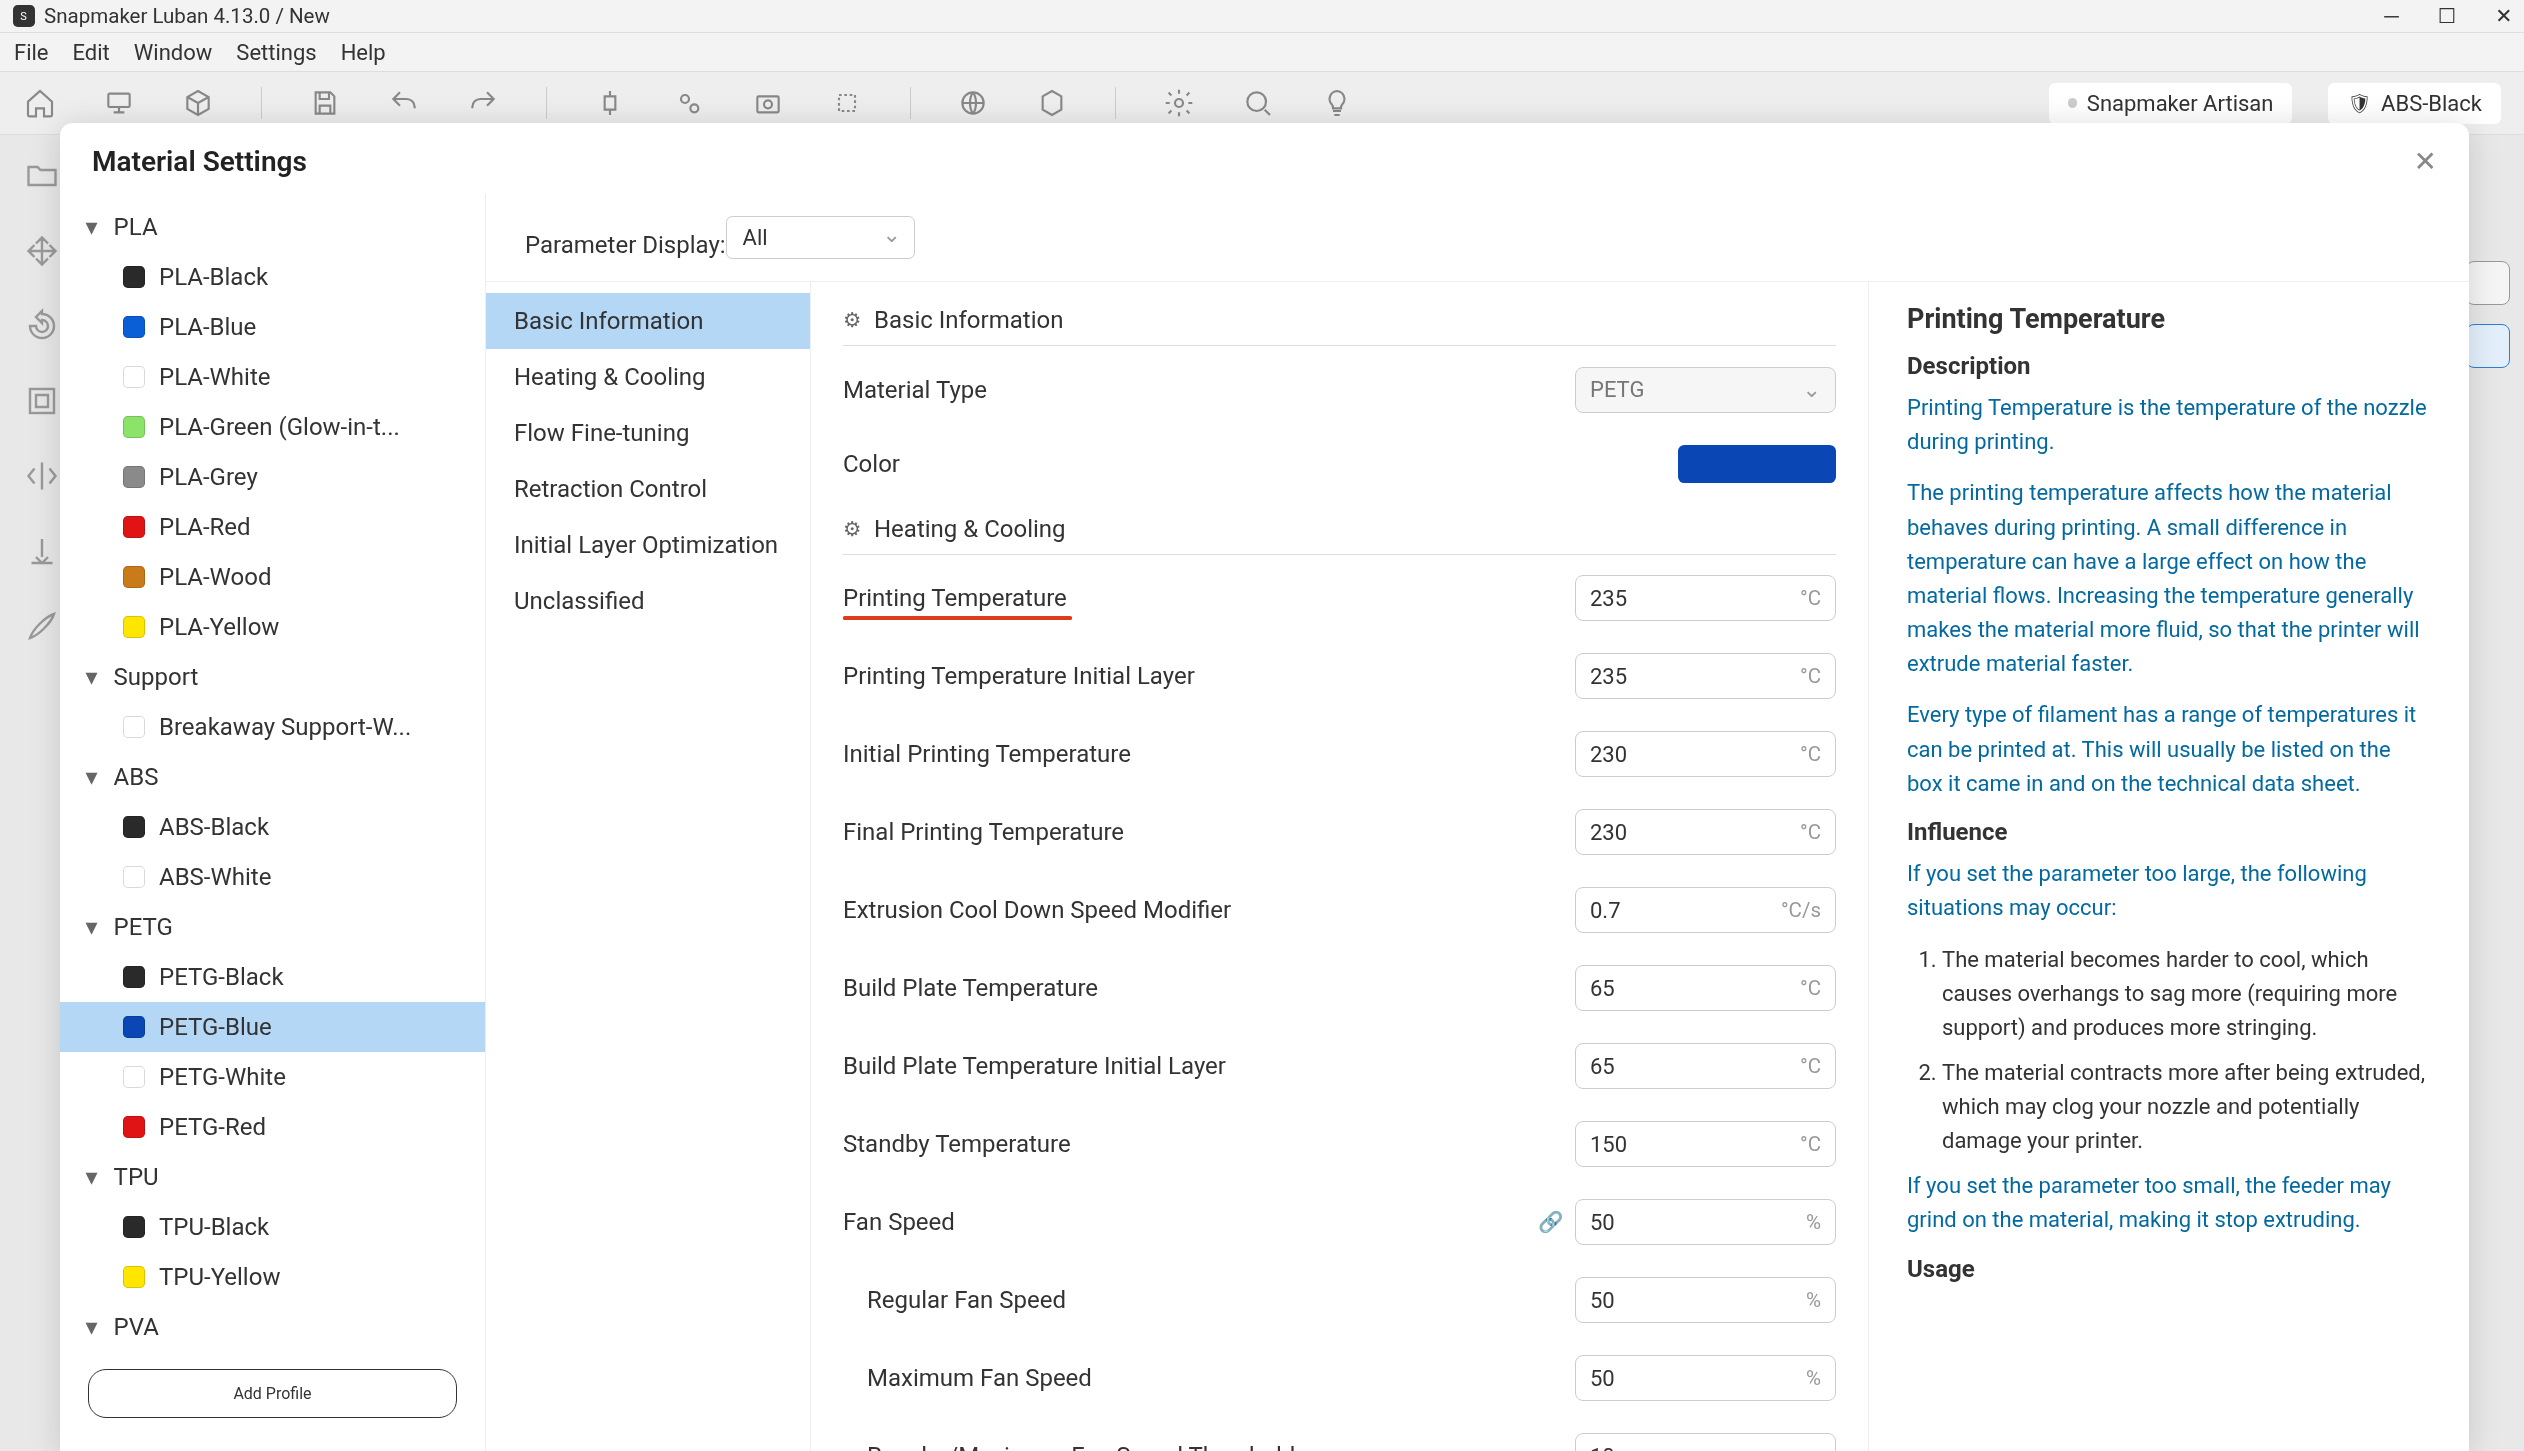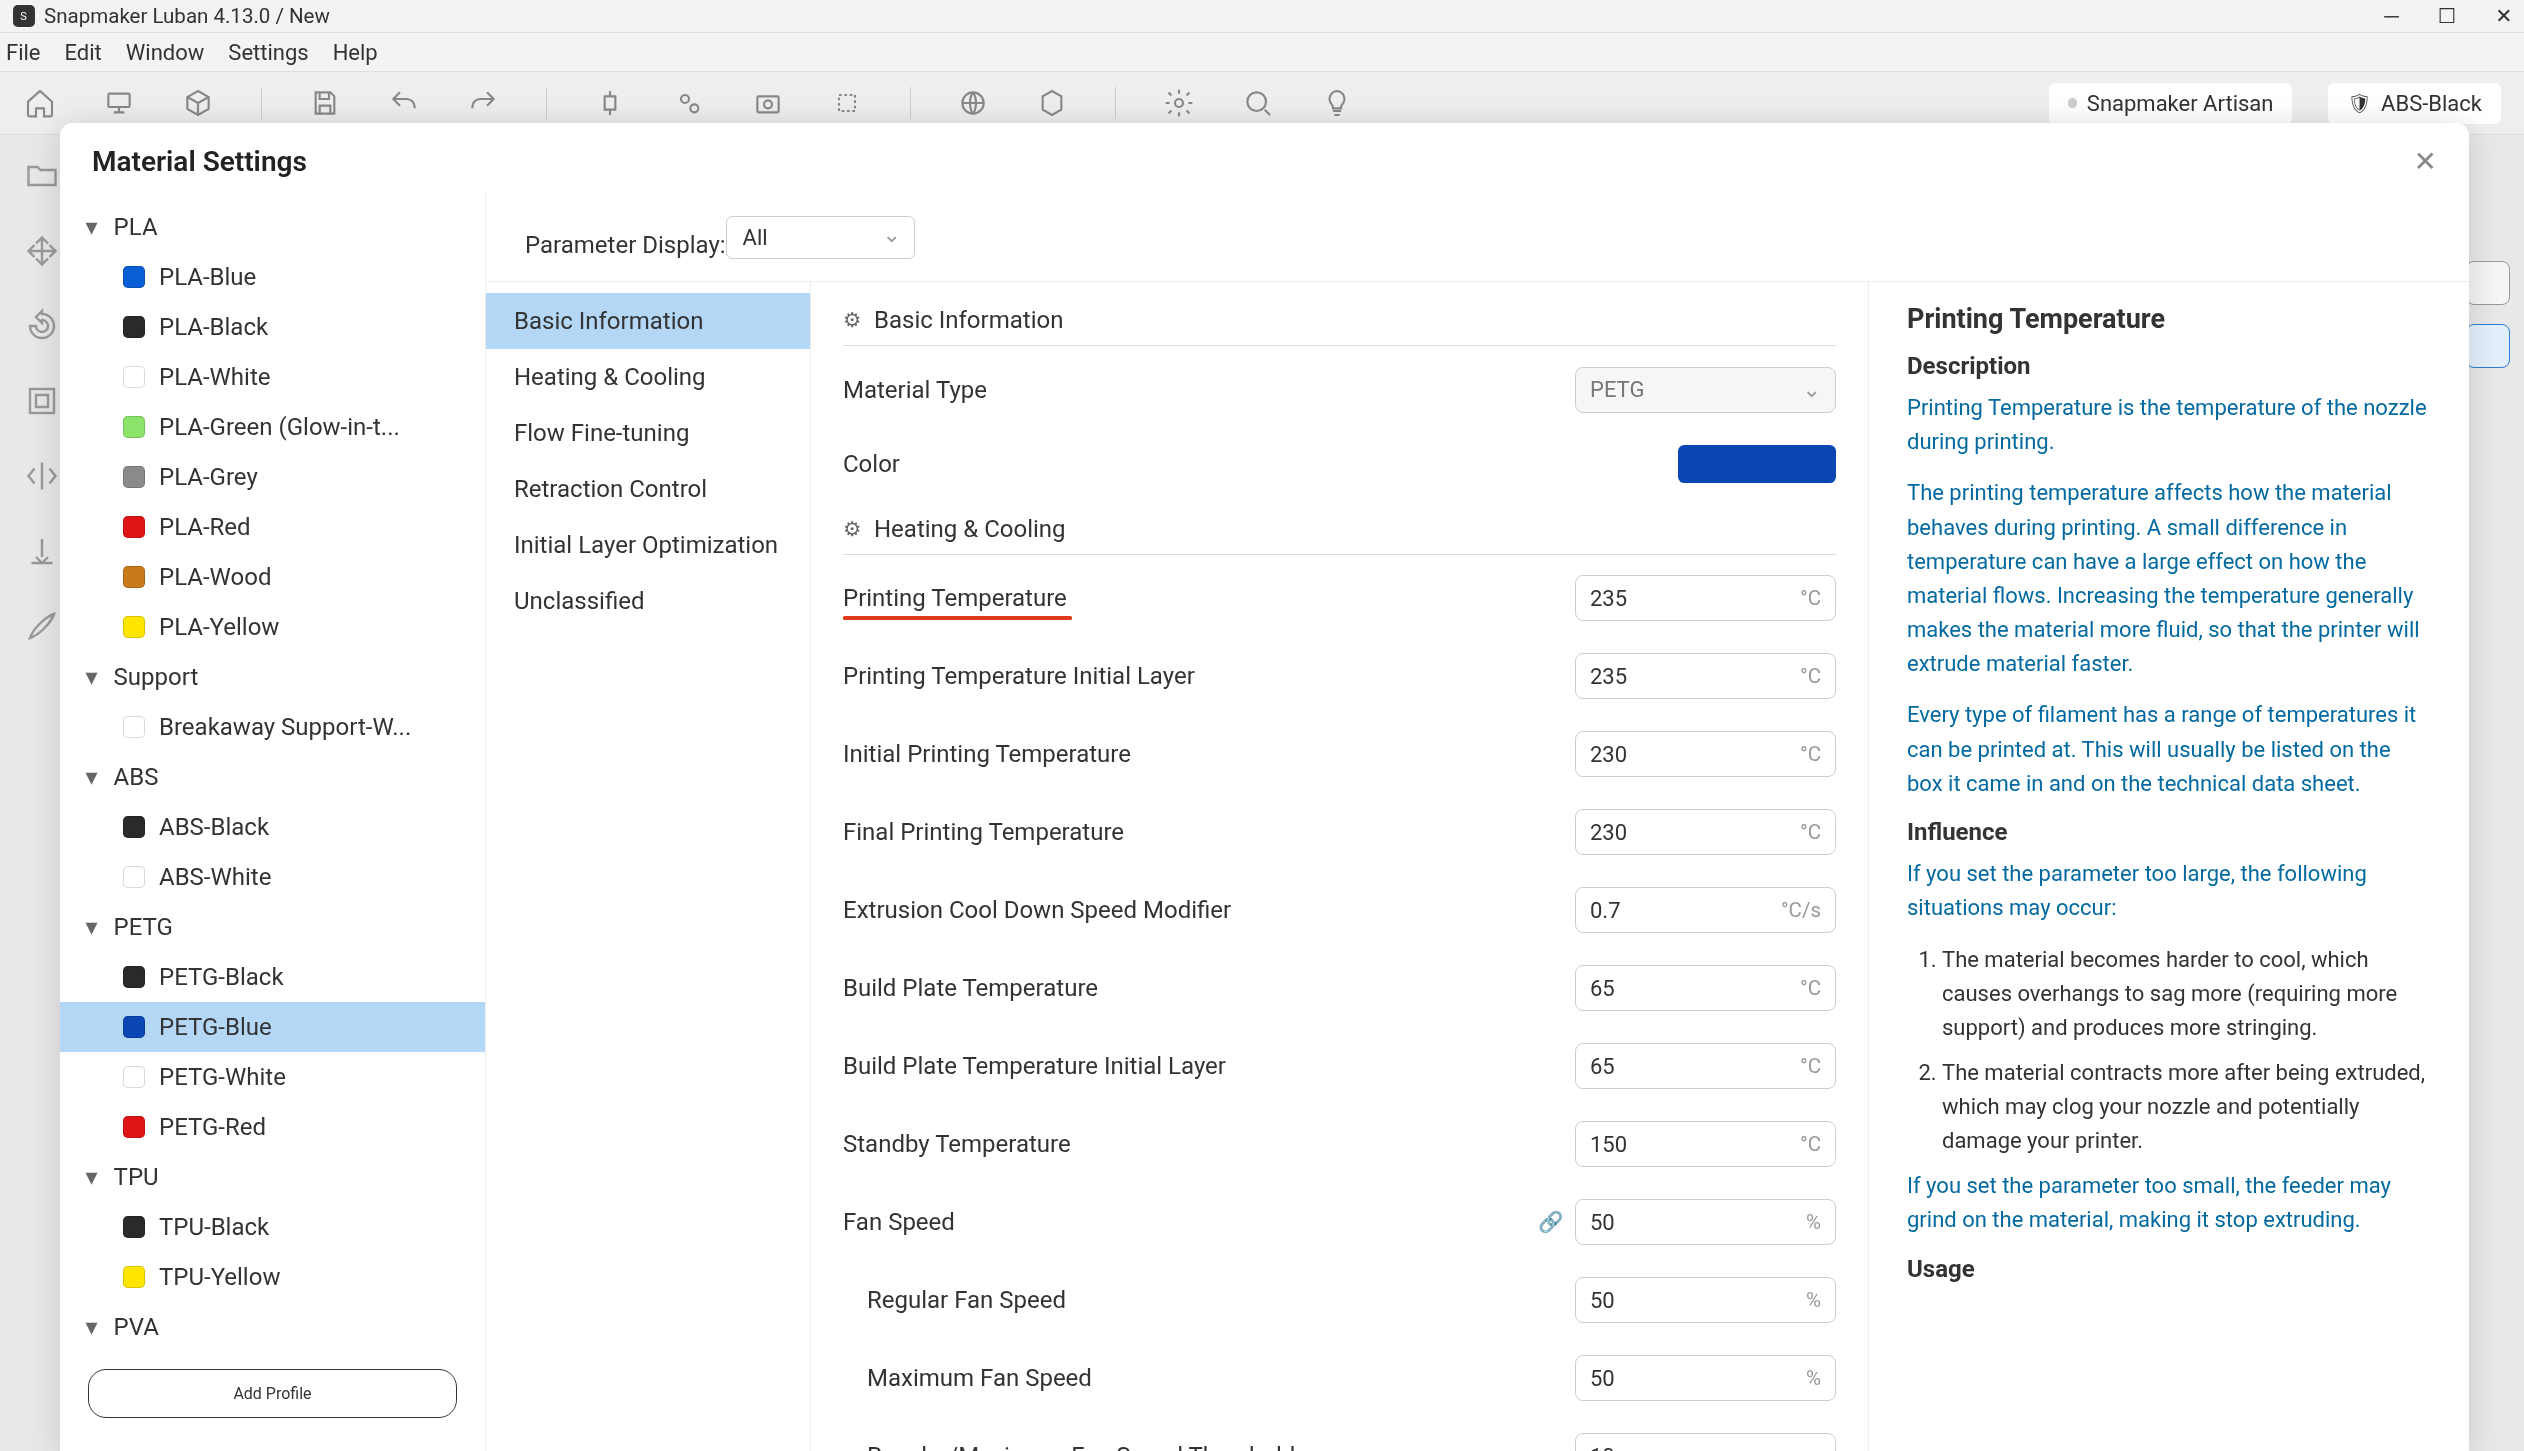--- a/index.html
+++ b/index.html
@@ -2,21 +2,21 @@
 <html style="font-size:12.6px"><head>
 <meta charset="utf-8">
 <style>
 *{box-sizing:border-box;margin:0;padding:0;font-family:-apple-system,BlinkMacSystemFont,"Segoe UI",Roboto,sans-serif}
 body{background:#e8e8e8;width:2525px;height:1451px;overflow:hidden;font-size:22px;color:#333}
 .titlebar{height:33px;background:#f3f3f3;display:flex;align-items:center;padding:0 12.6px;border-bottom:0.8px solid #ddd}
 .titlebar .appicon{width:22px;height:22px;background:#333;border-radius:4.7px;margin-right:9.5px;display:flex;align-items:center;justify-content:center;color:#fff;font-size:11px}
 .titlebar .title{font-size:20.5px;color:#333}
 .titlebar .wincontrols{margin-left:auto;display:flex;gap:39px;font-size:20.5px;color:#333}
 .titlebar .wincontrols span{cursor:pointer}
-.menubar{height:39px;background:#f3f3f3;display:flex;align-items:center;padding:0 6px;gap:24px;border-bottom:0.8px solid #ddd}
+.menubar{height:39px;background:#f3f3f3;display:flex;align-items:center;padding:0 14px;gap:24px;border-bottom:0.8px solid #ddd}
 .menubar span{font-size:22px;color:#333;cursor:pointer}
 .toolbar{height:63px;background:#eeeeee;display:flex;align-items:center;padding:0 24px;gap:47px;border-bottom:0.8px solid #ddd}
 .toolbar .tbicon{width:32px;height:32px;display:flex;align-items:center;justify-content:center;color:#888}
 .toolbar .sep{width:0.8px;height:32px;background:#ccc}
 .toolbar .right{margin-left:auto;display:flex;align-items:center;gap:36px}
 .toolbar .machine{background:#fff;padding:8px 19px;border-radius:6.3px;font-size:22px;display:flex;align-items:center;gap:9.5px}
 .toolbar .dot{width:9.5px;height:9.5px;border-radius:50%;background:#ccc}
 .toolbar .shield{font-size:19px}
 .backdrop{position:absolute;top:136px;left:0;right:0;bottom:0;background:#e8e8e8}
 .side-icons{position:absolute;left:24px;top:158px;display:flex;flex-direction:column;gap:39px}
@@ -229,26 +229,26 @@
     <div class="modal-title">Material Settings</div>
     <div class="modal-close">✕</div>
   </div>
   <div class="modal-body">
     <div class="mat-tree" id="mat-tree">
         <div class="mat-group-header">
           <span class="caret">▾</span>
           <span>PLA</span>
         </div>
         <div class="mat-item">
+          <span class="mat-swatch" style="background: rgb(42, 42, 42);"></span>
+          <span>PLA-Black</span>
+        </div>
+        <div class="mat-item">
           <span class="mat-swatch" style="background: rgb(10, 95, 214);"></span>
           <span>PLA-Blue</span>
-        </div>
-        <div class="mat-item">
-          <span class="mat-swatch" style="background: rgb(42, 42, 42);"></span>
-          <span>PLA-Black</span>
         </div>
         <div class="mat-item">
           <span class="mat-swatch" style="background: rgb(255, 255, 255);"></span>
           <span>PLA-White</span>
         </div>
         <div class="mat-item">
           <span class="mat-swatch" style="background: rgb(139, 227, 106);"></span>
           <span>PLA-Green (Glow-in-t...</span>
         </div>
         <div class="mat-item">

